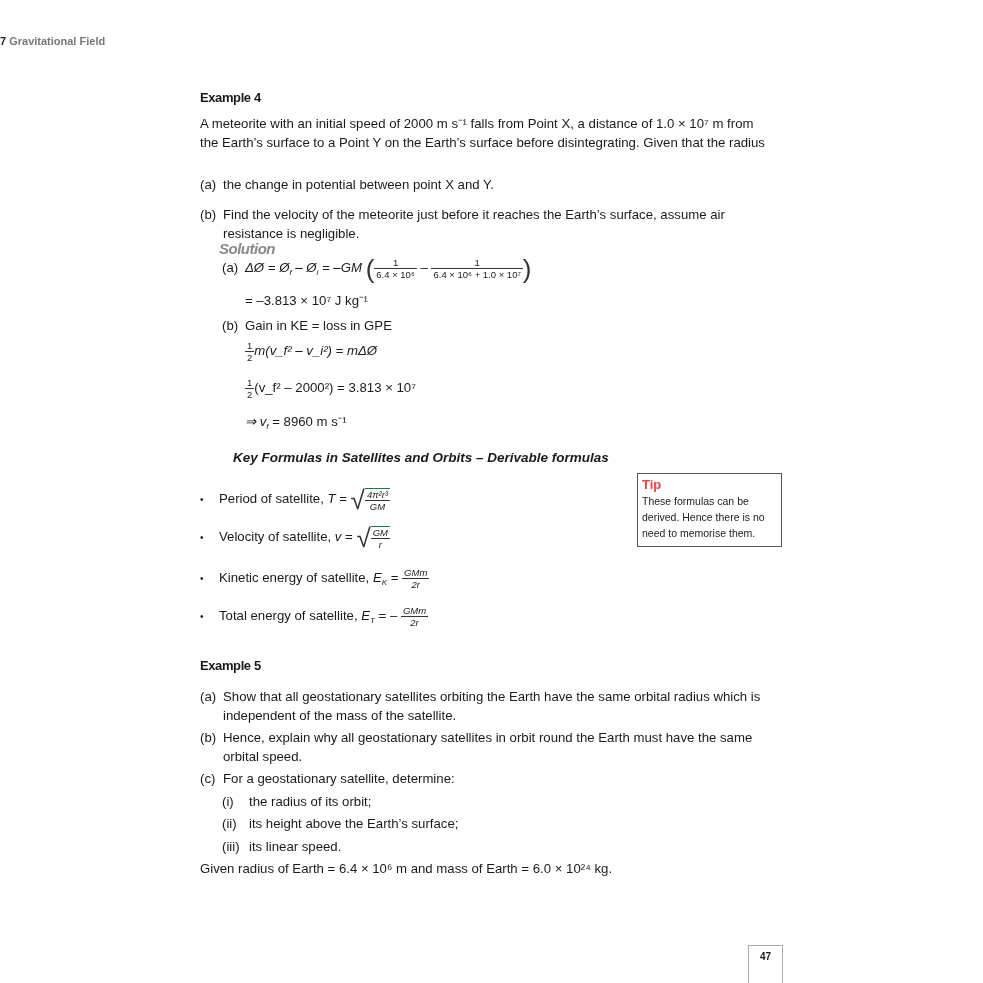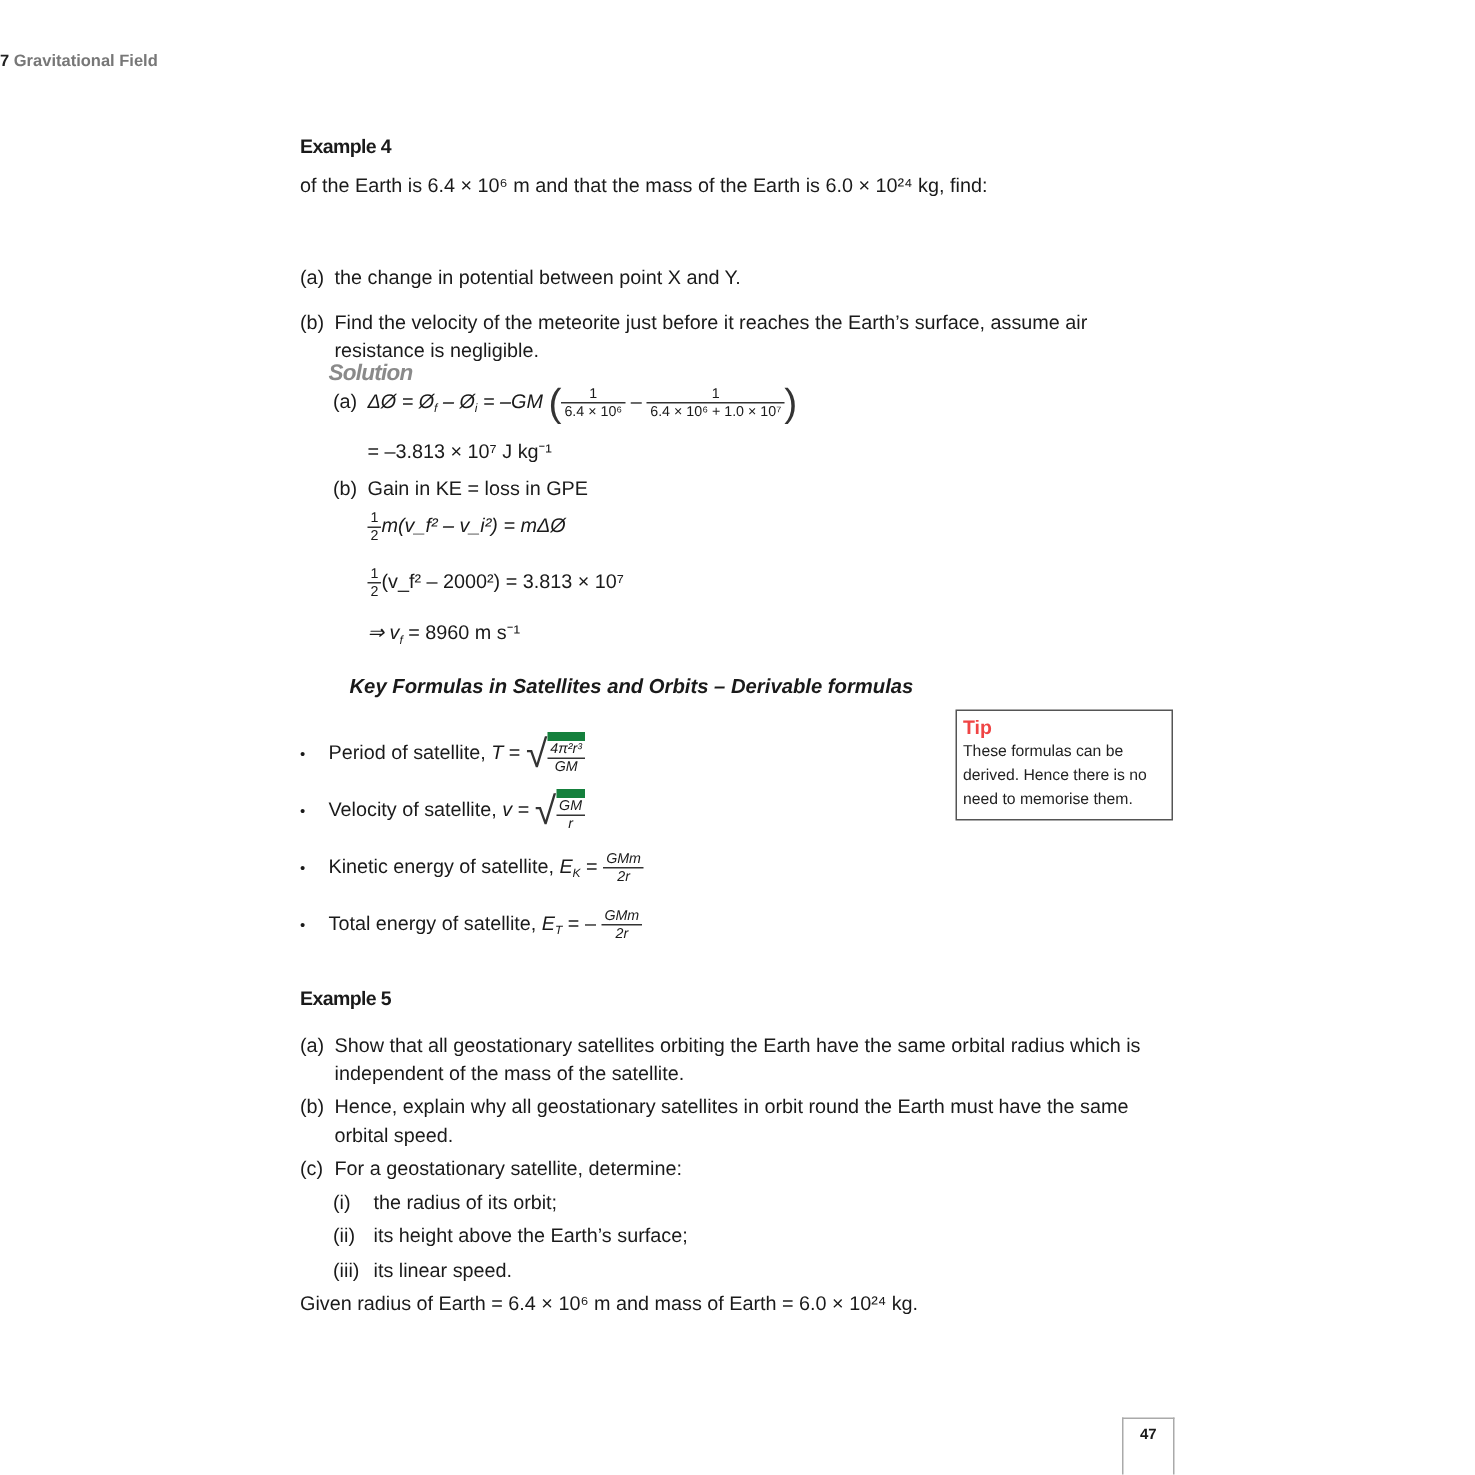--- a/index.html
+++ b/index.html
@@ -18,39 +18,40 @@
   .solution-lbl { left: 219px; top: 240px; font-size: 15px; font-style: italic; color: #8a8a8a; font-weight: bold; letter-spacing: -0.5px; }
   .frac { display: inline-block; vertical-align: middle; text-align: center; font-size: 9.5px; line-height: 11px; }
   .frac .n { display: block; padding: 0 2px; }
   .frac .d { display: block; border-top: 1px solid #333; padding: 0 2px; }
   .big-paren { font-size: 26px; font-weight: 100; vertical-align: middle; line-height: 0; color: #333; }
   .key-title { left: 200px; top: 450px; font-size: 13.5px; font-weight: bold; font-style: italic; margin-left: 33px; }
   .bullet { left: 200px; width: 420px; }
   .bullet .dot { display: inline-block; width: 19px; font-size: 10px; }
   .sqrt { display: inline-block; vertical-align: middle; position: relative; }
   .sqrt .rad { font-size: 26px; vertical-align: middle; line-height: 0; color: #333; }
-  .sqrt .under { display: inline-block; border-top: 6px solid #15803d; vertical-align: middle; }
+  .sqrt .under { display: inline-block; border-top: 1px solid #15803d; vertical-align: middle; }
   .tipbox { left: 637px; top: 473px; width: 143px; height: 72px; border: 1px solid #555; }
   .tip-title { margin: 3px 0 0 4px; font-size: 13px; font-weight: bold; color: #ef4444; }
   .tip-text { margin: 1px 0 0 4px; font-size: 10.5px; line-height: 16px; color: #222; }
   .page-box { left: 748px; top: 945px; width: 33px; height: 38px; border: 1px solid #aaa; border-bottom: none; text-align: center; }
   .page-num { font-size: 10px; font-weight: bold; margin-top: 5px; display: block; text-align: center; }
 </style>
 </head>
 <body>
 
 <div class="abs header">
   <span class="num">7</span>
   <span>Gravitational Field</span>
 </div>
 
 <div class="abs ex-title" style="top:90px;">Example 4</div>
 
 <div class="abs para" style="top:115px;">
-  <div>of the Earth is 6.4 × 10⁶ m and that the mass of the Earth is 6.0 × 10²⁴ kg, find:</div>
+  <div>A meteorite with an initial speed of 2000 m s⁻¹ falls from Point X, a distance of 1.0 × 10⁷ m from</div>
+  <div>the Earth’s surface to a Point Y on the Earth’s surface before disintegrating. Given that the radius</div>
 </div>
 
 <div class="abs item" style="top:175px;">
   <span class="lbl">(a)</span><span class="cont">the change in potential between point X and Y.</span>
 </div>
 <div class="abs item" style="top:205px;">
   <span class="lbl">(b)</span><span class="cont">Find the velocity of the meteorite just before it reaches the Earth’s surface, assume air resistance is negligible.</span>
 </div>
 
 <div class="abs solution-lbl">Solution</div>

